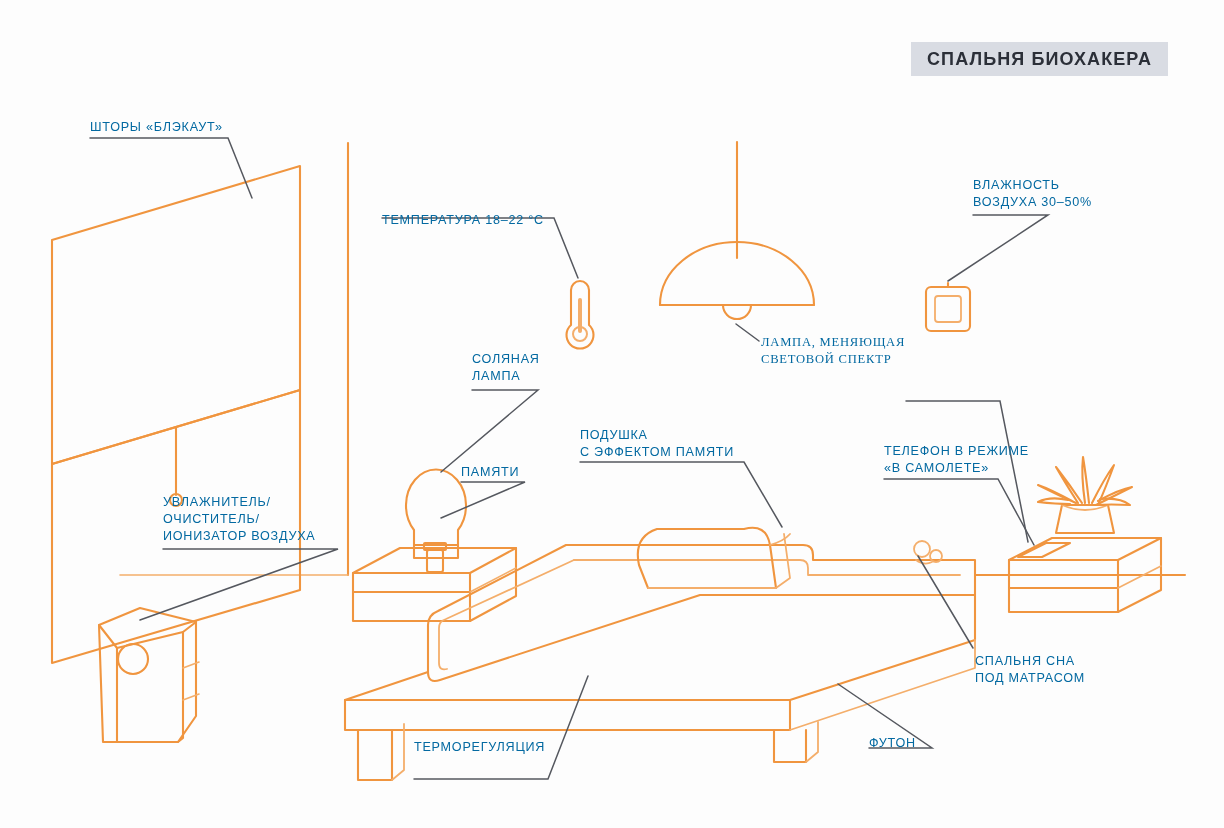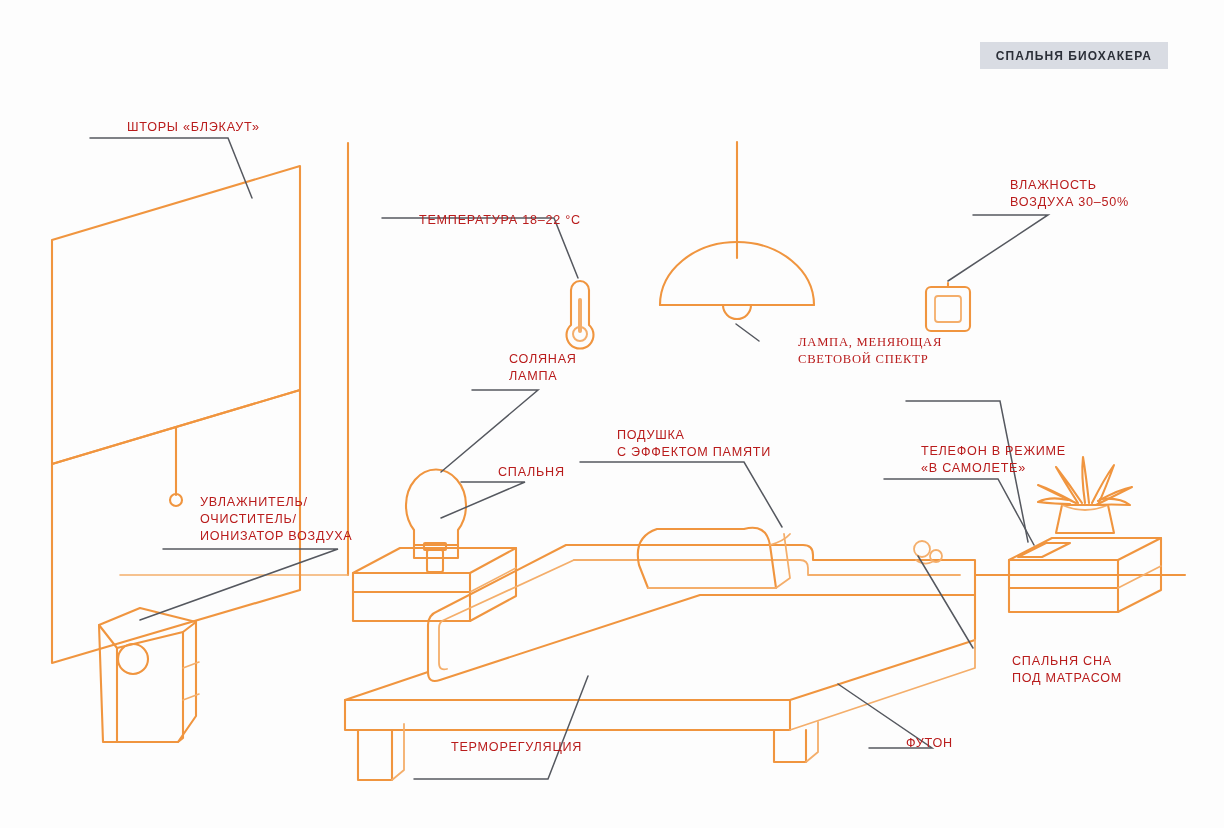--- a/index.html
+++ b/index.html
@@ -22,35 +22,34 @@
     inset: 0;
     width: 1224px;
     height: 828px;
   }
   .badge {
     position: absolute;
     top: 42px;
     right: 56px;
     background: #d9dce3;
     color: #2b2f38;
-    font-size: 12px;
+    font-size: 18px;
     font-weight: bold;
     letter-spacing: 1.1px;
     padding: 7px 16px 6px 16px;
     white-space: nowrap;
     text-align: center;
   }
   .lbl {
     position: absolute;
-    color: #b91c1c;
+    color: #0369a1;
     font-size: 12.6px;
     letter-spacing: 0.75px;
     line-height: 17px;
     white-space: pre-line;
-    margin-left: 37px;
   }
 </style>
 </head>
 <body>
 
 <div id="canvas">
 
   <svg id="art" viewBox="0 0 1224 828">
     <g fill="none" stroke="#F0953F" stroke-width="2.1" stroke-linecap="round" stroke-linejoin="round">
 
@@ -193,21 +192,21 @@
   <div class="lbl" style="left:90px; top:119px;">ШТОРЫ «БЛЭКАУТ»</div>
   <div class="lbl" style="left:382px; top:212px;">ТЕМПЕРАТУРА 18–22 °C</div>
   <div class="lbl" style="left:973px; top:177px;">ВЛАЖНОСТЬ
 ВОЗДУХА 30–50%</div>
   <div class="lbl" style="left:761px; top:334px;font-family:Liberation Serif, serif;">ЛАМПА, МЕНЯЮЩАЯ
 СВЕТОВОЙ СПЕКТР</div>
   <div class="lbl" style="left:472px; top:351px;">СОЛЯНАЯ
 ЛАМПА</div>
   <div class="lbl" style="left:580px; top:427px;">ПОДУШКА
 С ЭФФЕКТОМ ПАМЯТИ</div>
-  <div class="lbl" style="left:461px; top:464px;">СПАЛЬНЯ</div>
+  <div class="lbl" style="left:461px; top:464px;">ПАМЯТИ</div>
   <div class="lbl" style="left:163px; top:494px;">УВЛАЖНИТЕЛЬ/
 ОЧИСТИТЕЛЬ/
 ИОНИЗАТОР ВОЗДУХА</div>
   <div class="lbl" style="left:884px; top:443px;">ТЕЛЕФОН В РЕЖИМЕ
 «В САМОЛЕТЕ»</div>
   <div class="lbl" style="left:975px; top:653px;">СПАЛЬНЯ СНА
 ПОД МАТРАСОМ</div>
   <div class="lbl" style="left:869px; top:735px;">ФУТОН</div>
   <div class="lbl" style="left:414px; top:739px;">ТЕРМОРЕГУЛЯЦИЯ</div>
 

